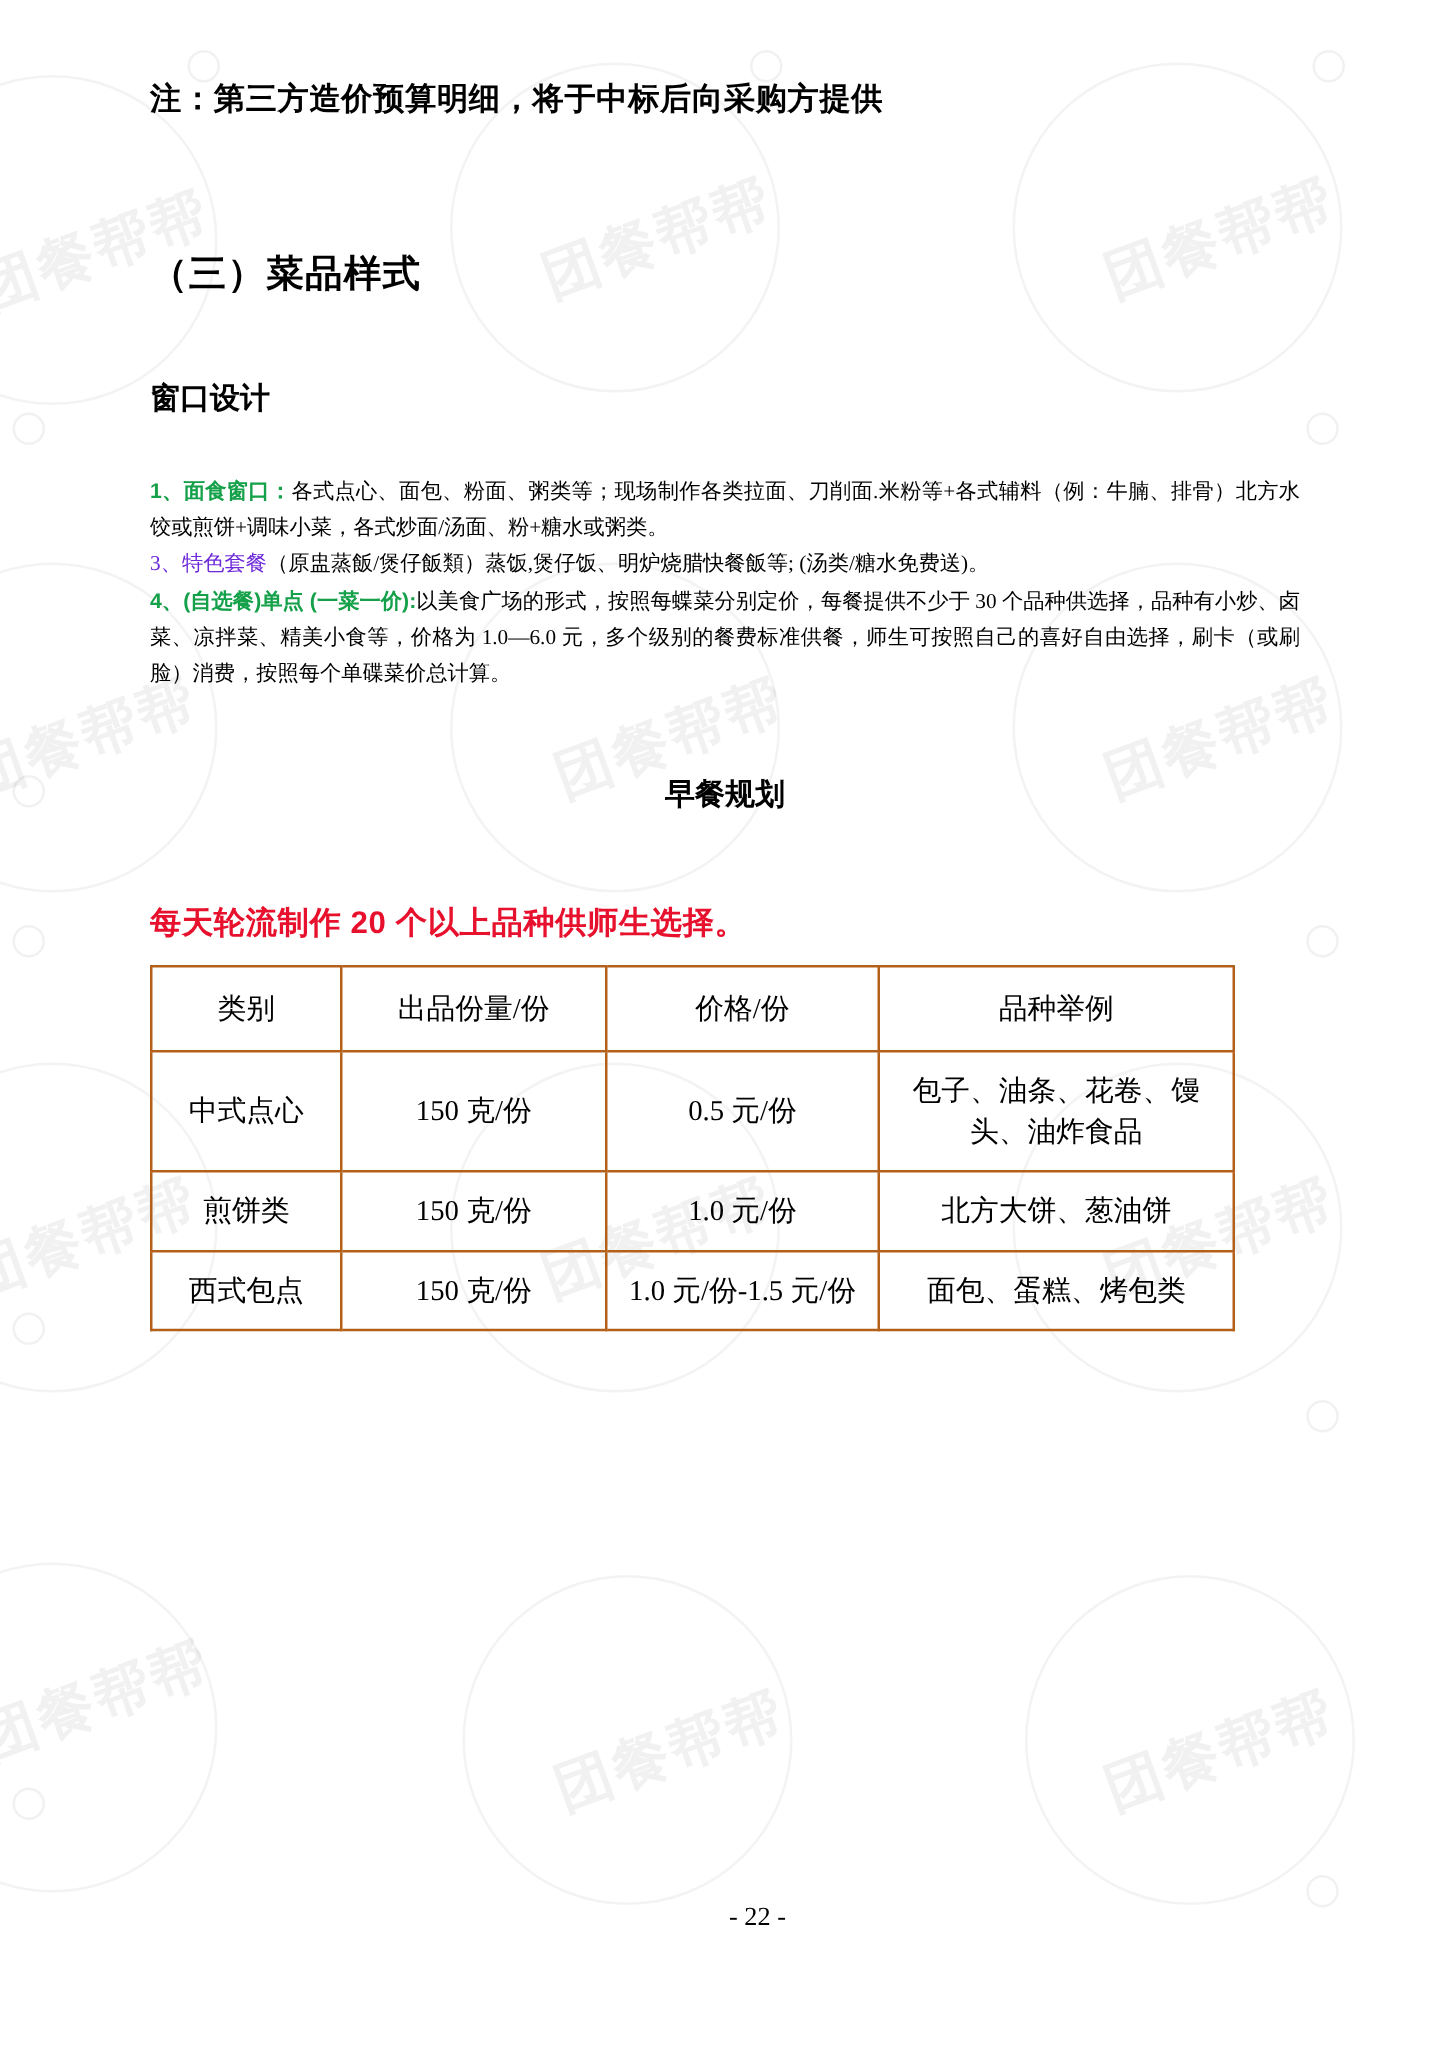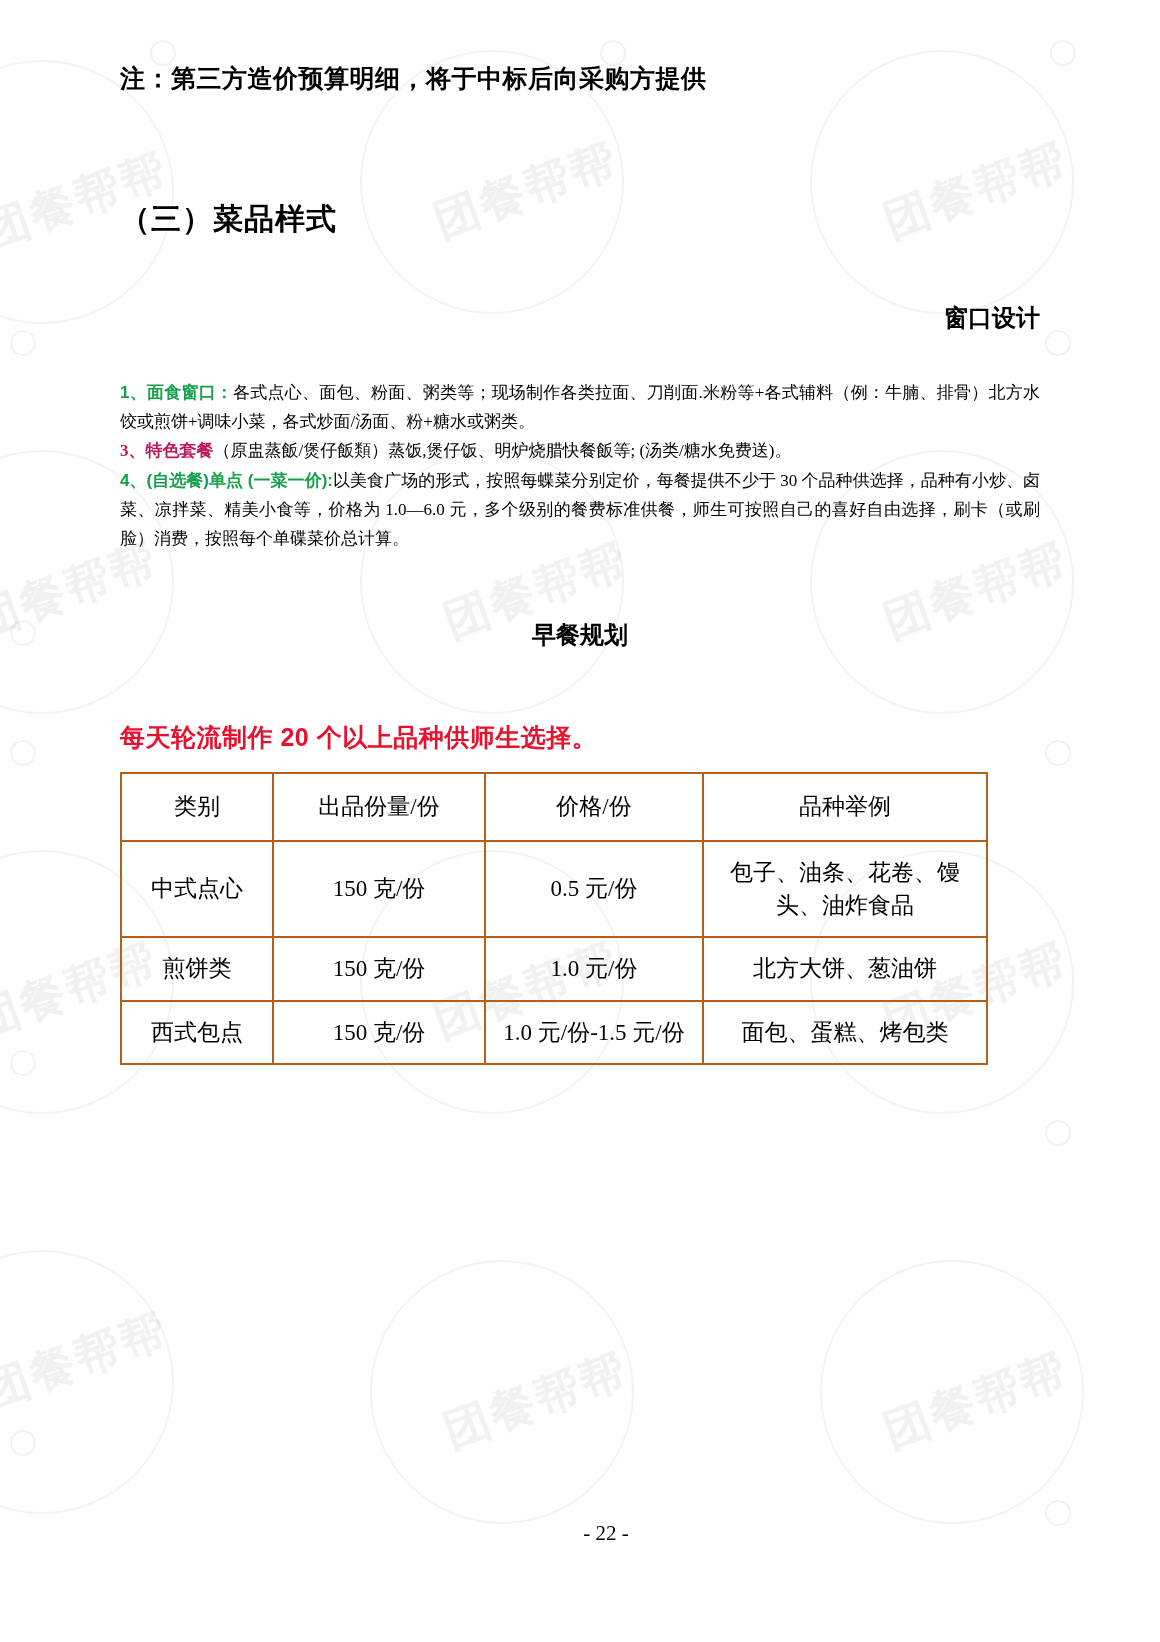--- a/index.html
+++ b/index.html
@@ -64,21 +64,21 @@
 
   h1.section-title {
     text-align: left;
     font-size: 30px;
     font-weight: bold;
     margin: 104px 0 0 0;
     letter-spacing: 1px;
   }
 
   h2.sub-title {
-    text-align: right;
+    text-align: left;
     font-size: 24px;
     font-weight: bold;
     margin: 62px 0 0 0;
     font-family: "Liberation Sans", sans-serif;
   }
 
   .body-block {
     margin-top: 44px;
     font-size: 17px;
     line-height: 1.72;
@@ -87,22 +87,22 @@
     margin: 0;
     text-align: justify;
     text-justify: inter-ideograph;
   }
   .lead {
     color: #15a04a;
     font-weight: bold;
     font-family: "Liberation Sans", sans-serif;
   }
   .lead-serif {
-    color: #be185d;
-    font-weight: bold;
+    color: #6d28d9;
+    font-weight: normal;
   }
 
   h2.sub-title-2 {
     text-align: center;
     font-size: 24px;
     font-weight: bold;
     margin: 66px 0 0 0;
     font-family: Liberation Mono, monospace;
   }
 

